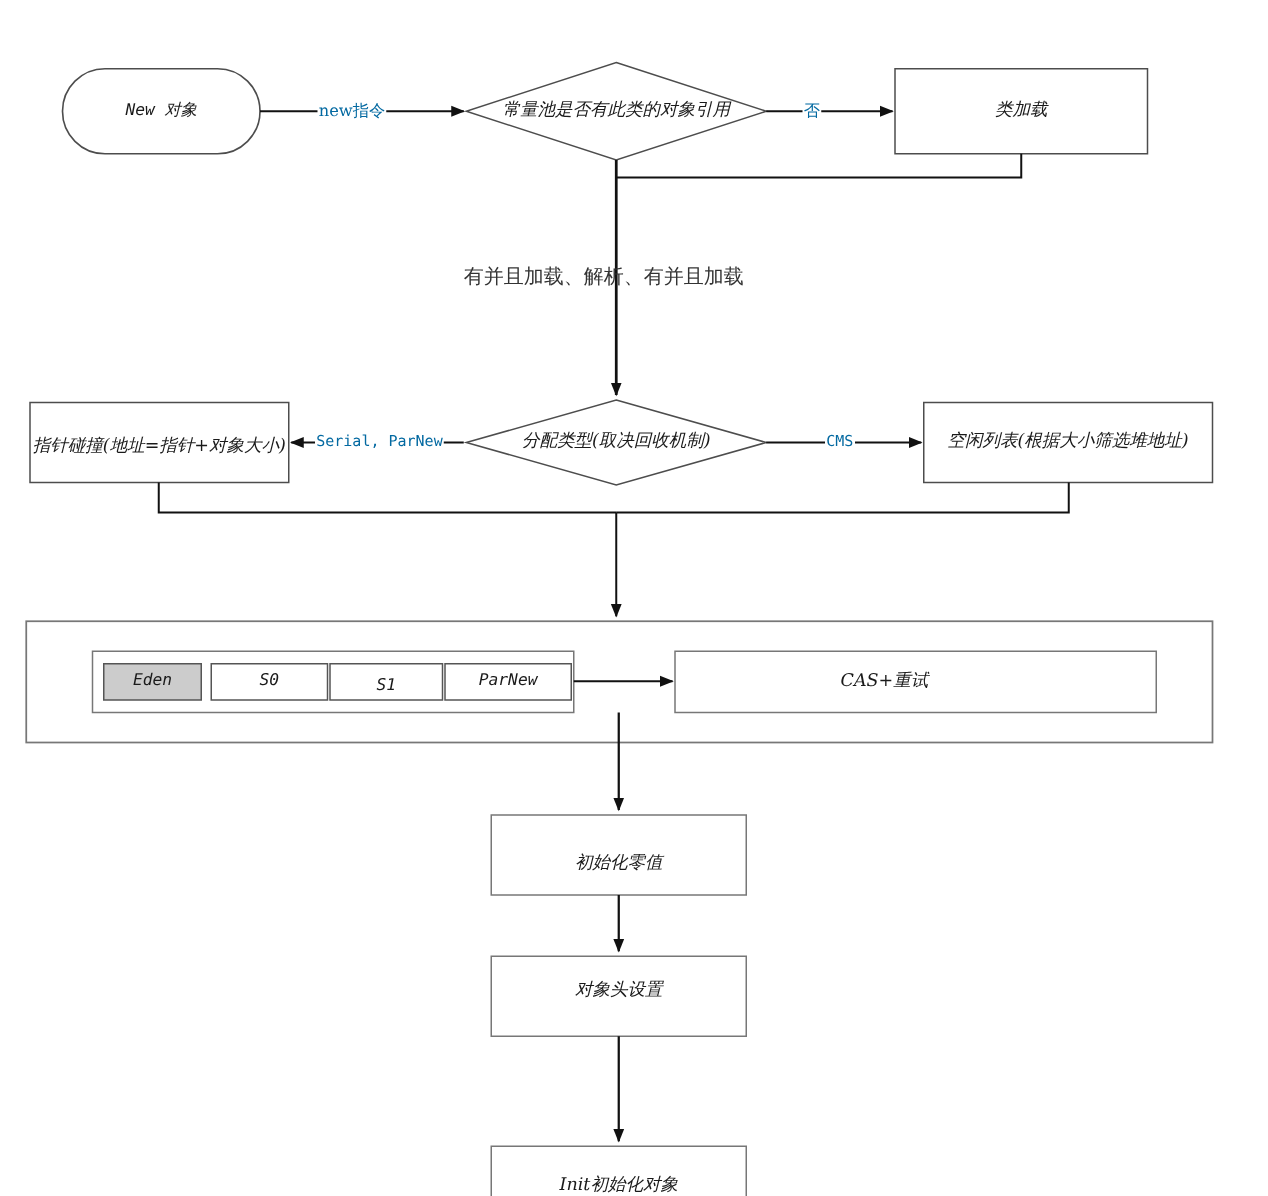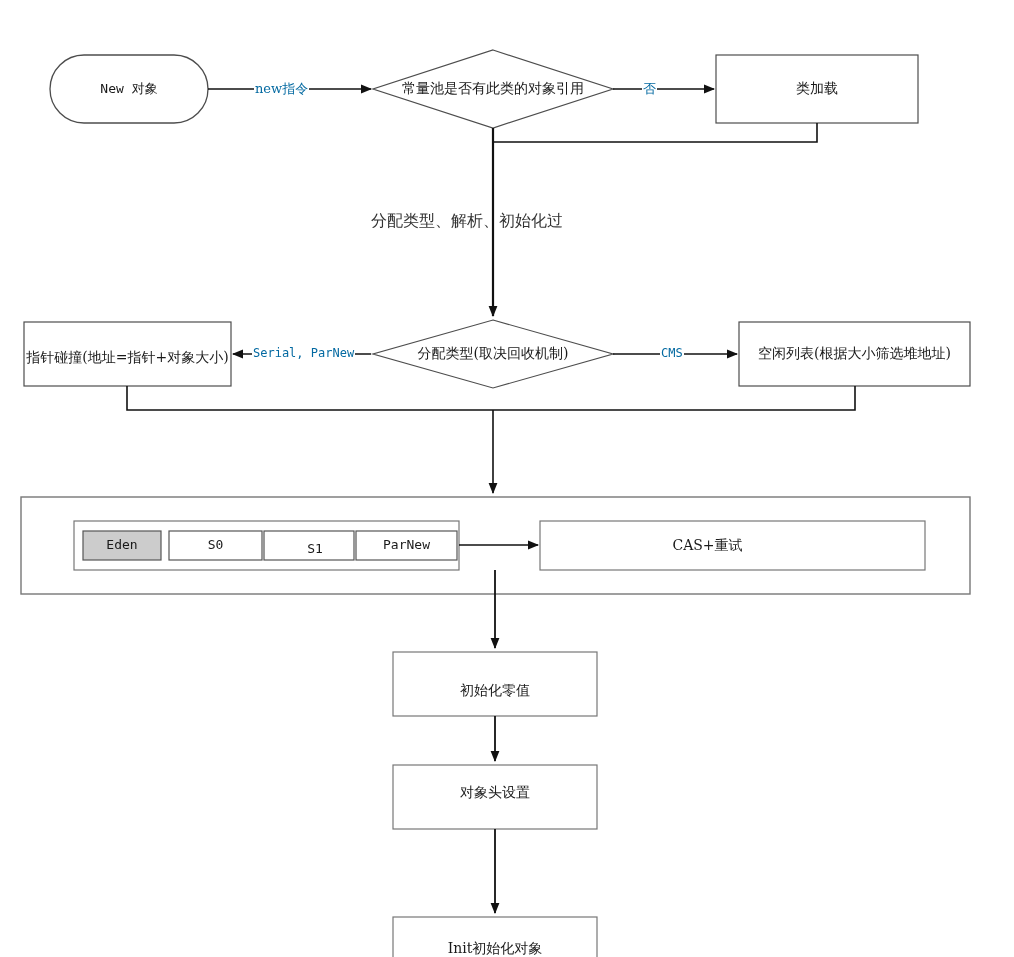--- a/index.html
+++ b/index.html
@@ -27,20 +27,21 @@
   }
   .node-text {
     position: absolute;
     display: flex;
     align-items: center;
     justify-content: center;
     text-align: center;
     color: #1a1a1a;
     pointer-events: none;
     line-height: 1.25;
+    font-style: italic;
   }
   .cn {
     font-family: "DejaVu Serif", "Liberation Serif", serif;
     font-size: 14px;
   }
   .mono {
     font-family: "DejaVu Sans Mono", "Liberation Mono", monospace;
     font-size: 13px;
   }
   .edge-label {
@@ -142,32 +143,32 @@
   <div class="node-text cn" style="left:716px; top:55px; width:202px; height:68px;">类加载</div>
 
   <div class="node-text cn" style="left:383px; top:337px; width:220px; height:34px;">分配类型(取决回收机制)</div>
 
   <div class="node-text cn" style="left:24px; top:322px; width:207px; height:72px;">指针碰撞(地址=指针+对象大小)</div>
 
   <div class="node-text cn" style="left:739px; top:322px; width:231px; height:64px;">空闲列表(根据大小筛选堆地址)</div>
 
   <div class="node-text mono" style="left:83px; top:531px; width:78px; height:29px;border-radius:14px;">Eden</div>
   <div class="node-text mono" style="left:169px; top:531px; width:93px; height:29px;">S0</div>
-  <div class="node-text mono" style="left:270px; top:531px; width:90px; height:36px;">S1</div>
+  <div class="node-text mono" style="left:264px; top:531px; width:90px; height:36px;">S1</div>
   <div class="node-text mono" style="left:356px; top:531px; width:101px; height:29px;">ParNew</div>
 
   <div class="node-text cn" style="left:515px; top:521px; width:385px; height:49px;">CAS+重试</div>
 
   <div class="node-text cn" style="left:393px; top:652px; width:204px; height:78px;">初始化零值</div>
   <div class="node-text cn" style="left:393px; top:765px; width:204px; height:56px;">对象头设置</div>
   <div class="node-text cn" style="left:393px; top:917px; width:204px; height:64px;">Init初始化对象</div>
 
   <div class="edge-label cn" style="left:254px; top:80px; font-size:13px;">new指令</div>
 
   <div class="edge-label cn" style="left:642px; top:80px; font-size:13px;">否</div>
 
-  <div class="big-label" style="left:371px; top:211px;">分配类型、解析、初始化过</div>
+  <div class="big-label" style="left:371px; top:211px;">有并且加载、解析、有并且加载</div>
 
   <div class="edge-label mono" style="left:252px; top:346px; font-size:12px;">Serial, ParNew</div>
 
   <div class="edge-label mono" style="left:660px; top:346px; font-size:12px;">CMS</div>
 
 </div>
 
 </body></html>

